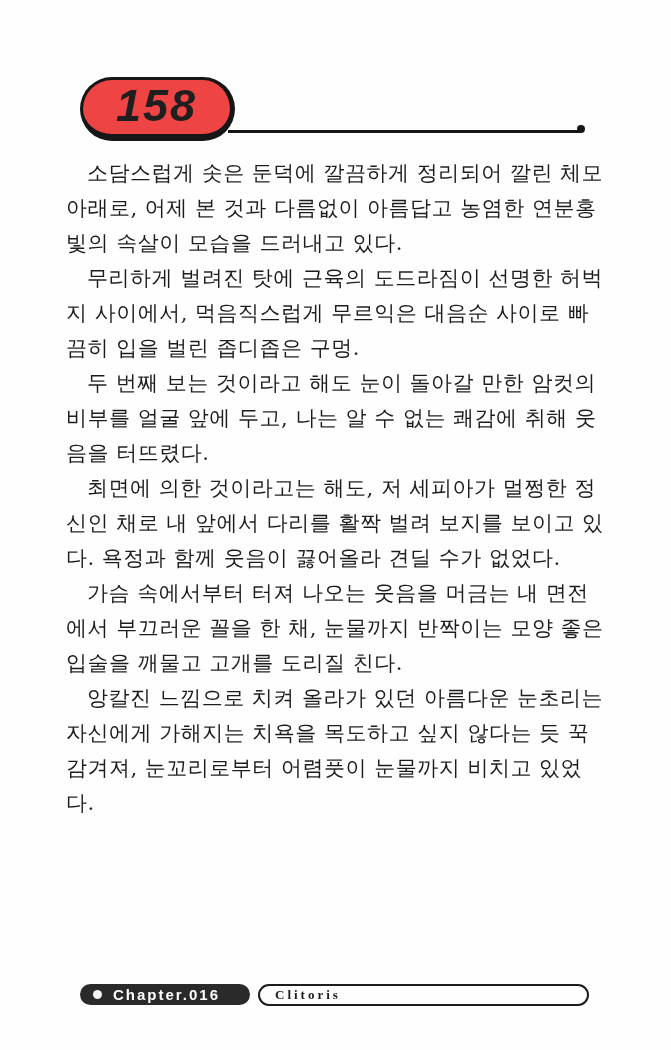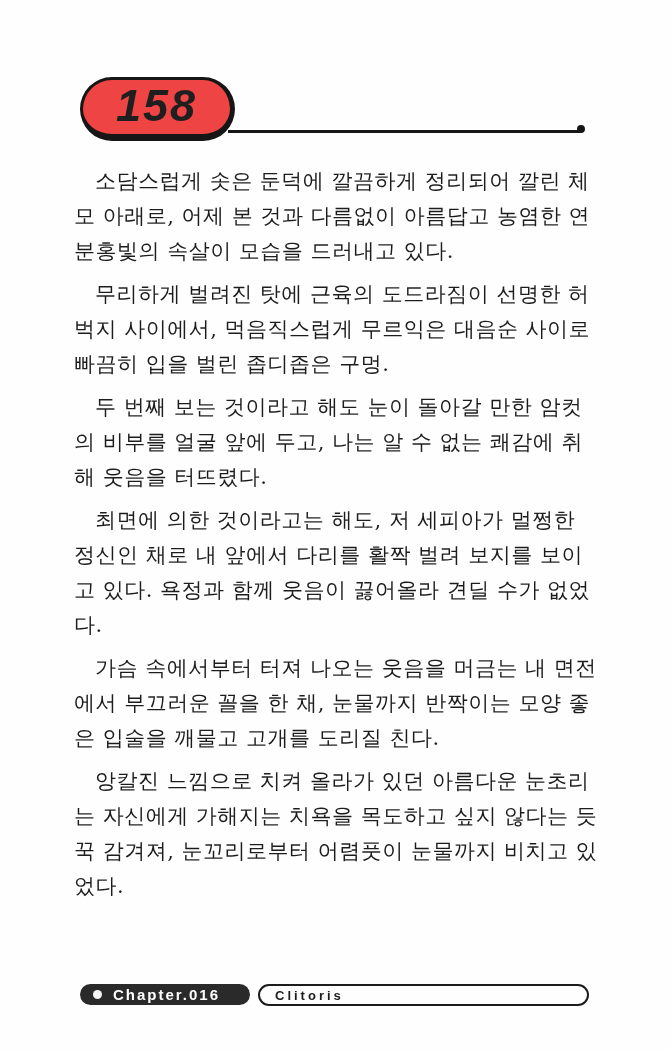--- a/index.html
+++ b/index.html
@@ -70,21 +70,21 @@
     left: 66px;
     top: 156px;
     width: 540px;
     font-size: 21px;
     line-height: 35px;
     letter-spacing: 0.5px;
     word-break: break-all;
     text-align: left;
   }
   .para {
-    margin: 8px;
+    margin: 0;
     text-indent: 1em;
   }
 
   
   .chapter-pill {
     position: absolute;
     left: 80px;
     top: 984px;
     width: 170px;
     height: 21px;
@@ -112,21 +112,21 @@
     top: 984px;
     width: 331px;
     height: 22px;
     background: #fefefe;
     border: 2px solid #1c1c1c;
     border-radius: 12px;
     display: flex;
     align-items: center;
     padding-left: 15px;
     color: #1c1c1c;
-    font-family: Liberation Sans, sans-serif;
+    font-family: Liberation Serif, serif;
     font-weight: 600;
     font-size: 13px;
     letter-spacing: 3px;
   }
 </style>
 </head>
 <body>
 
 <div class="page">
 

